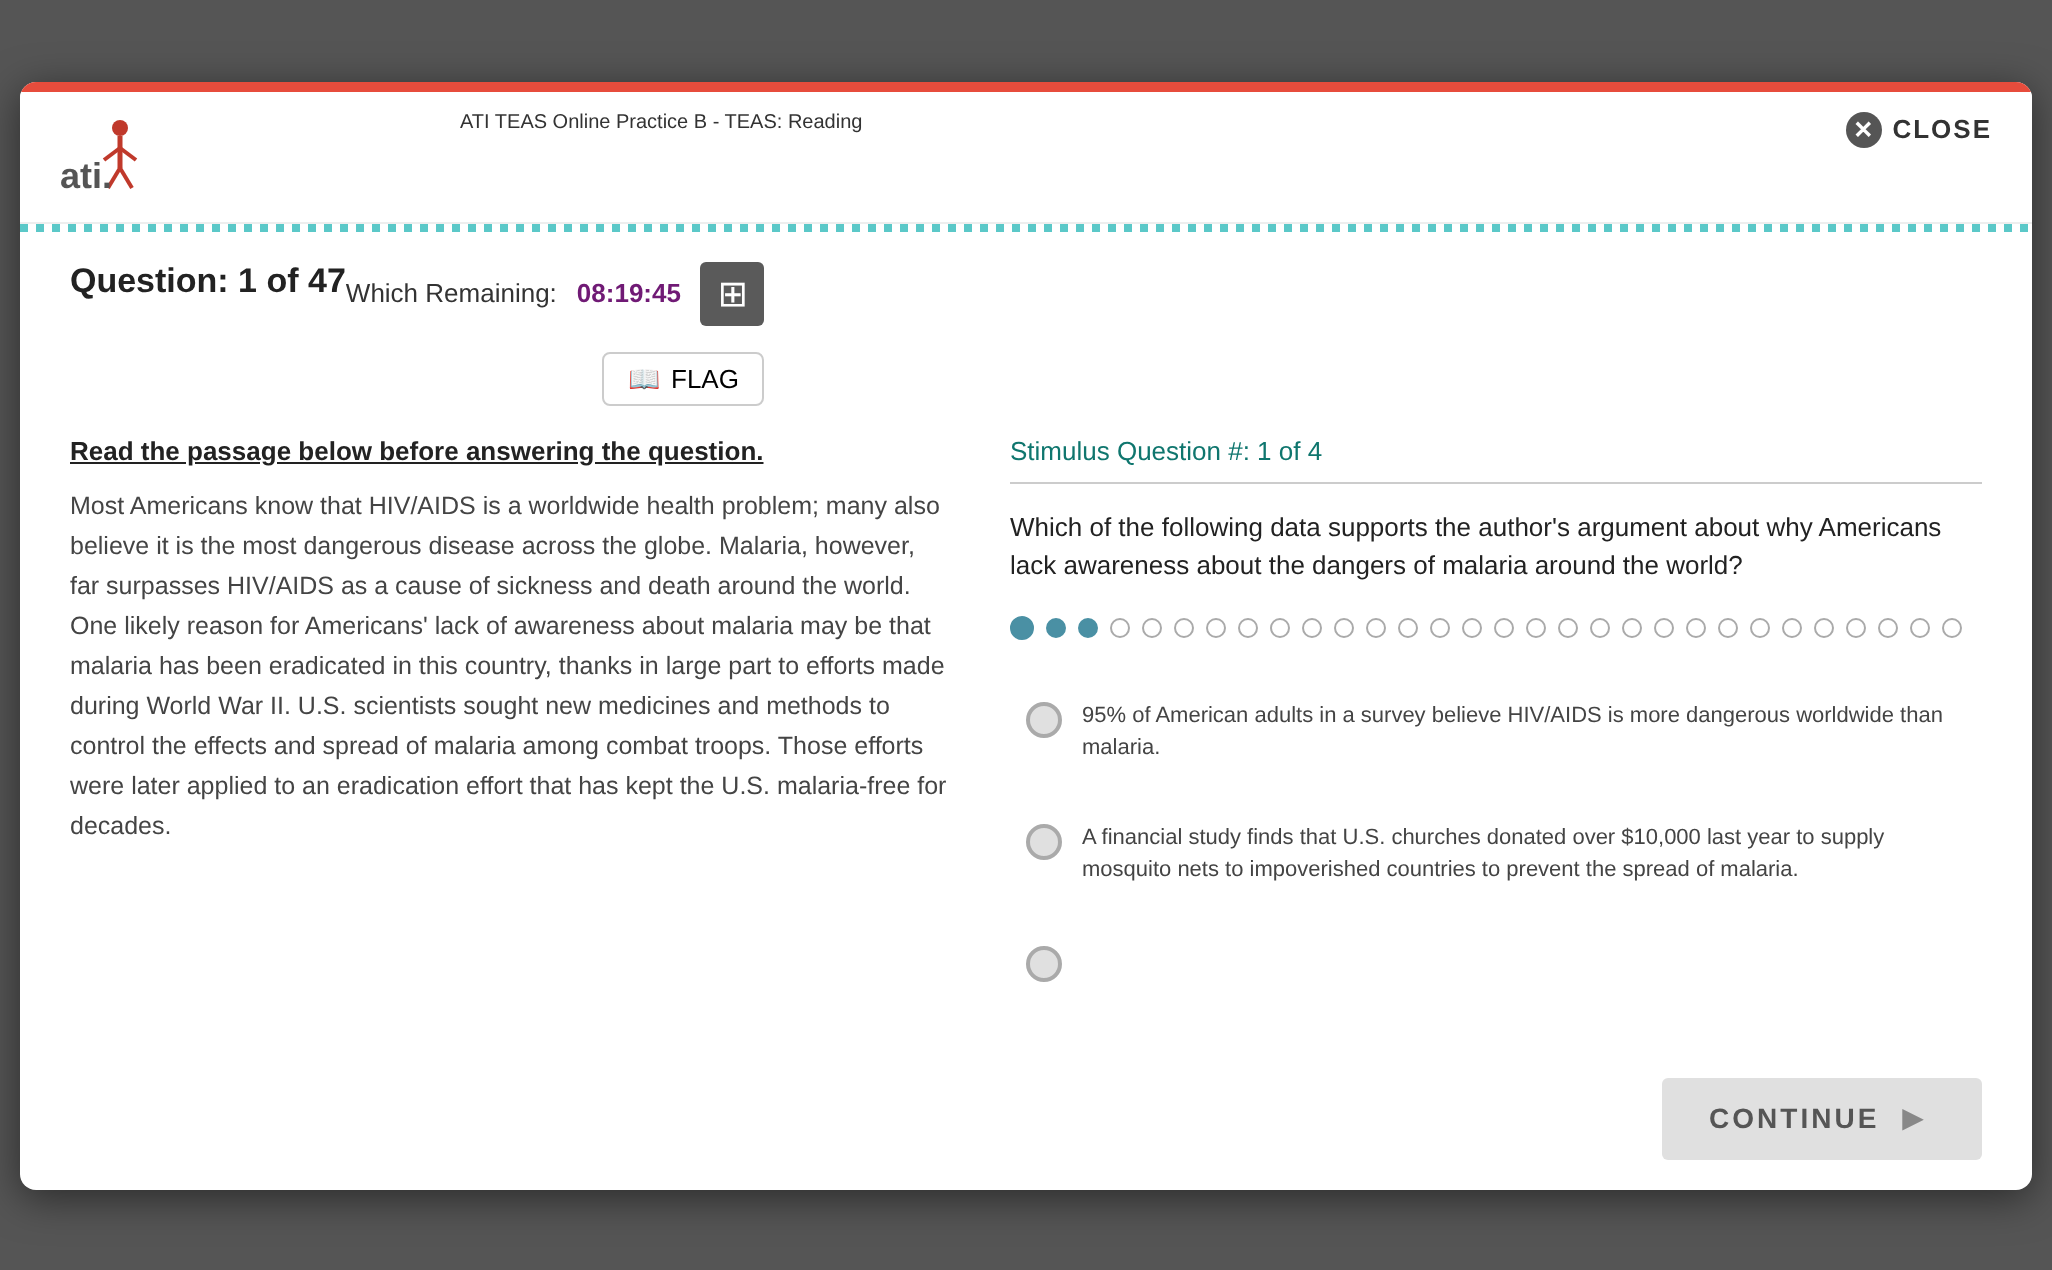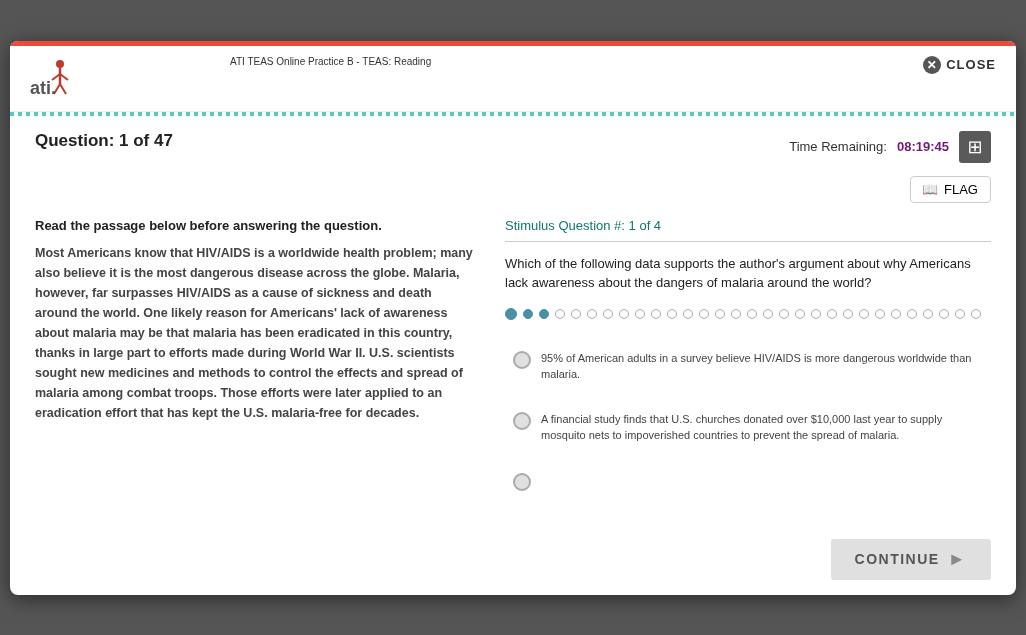--- a/index.html
+++ b/index.html
@@ -68,21 +68,20 @@
       height: 4px;
       background: repeating-linear-gradient(to right, #5bc8c8 0px, #5bc8c8 4px, transparent 4px, transparent 8px);
     }
     .content-area {
       display: flex;
       flex-direction: column;
       padding: 15px 25px;
     }
     .question-header {
       display: flex;
-      justify-content: space-between;
       align-items: flex-start;
       margin-bottom: 15px;
     }
     .question-number {
       font-size: 17px;
       font-weight: bold;
       color: #222;
     }
     .timer-area {
       display: flex;
@@ -138,26 +137,26 @@
       max-width: 440px;
     }
     .right-col {
       flex: 1;
     }
     .passage-instruction {
       font-weight: bold;
       font-size: 13px;
       color: #222;
       margin-bottom: 10px;
+      text-decoration: underline;
     }
     .passage-text {
       font-size: 12.5px;
       color: #444;
       line-height: 1.6;
-      font-weight: bold;
     }
     .stimulus-header {
       font-size: 13px;
       color: #0f766e;
       margin-bottom: 12px;
       padding-bottom: 8px;
       border-bottom: 1px solid #ccc;
     }
     .question-text {
       font-size: 13px;
@@ -268,21 +267,21 @@
   </div>
 
   <div class="teal-divider"></div>
 
   <div class="content-area">
 
     <div class="question-header">
       <div class="question-number">Question: 1 of 47</div>
       <div class="flag-btn-wrapper">
         <div class="timer-area">
-          <span class="time-label">Time Remaining:</span>
+          <span class="time-label">Which Remaining:</span>
           <span class="time-value">08:19:45</span>
           <div class="calc-icon">⊞</div>
         </div>
         <button class="flag-btn">
           <span>📖</span>
           <span>FLAG</span>
         </button>
       </div>
     </div>
 

